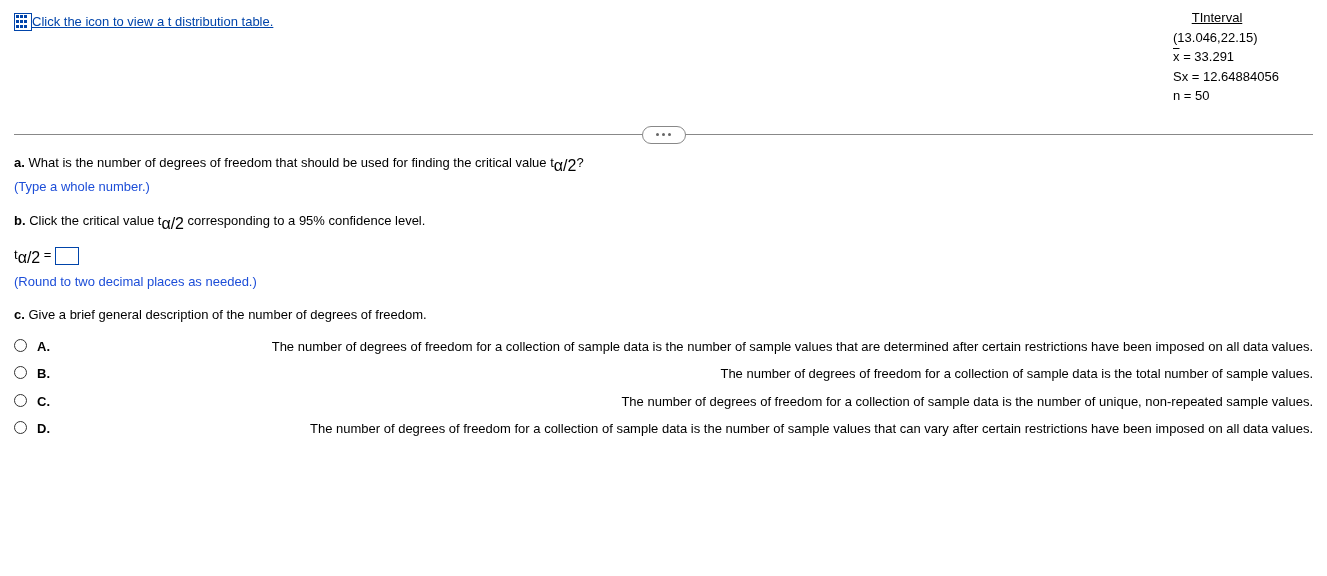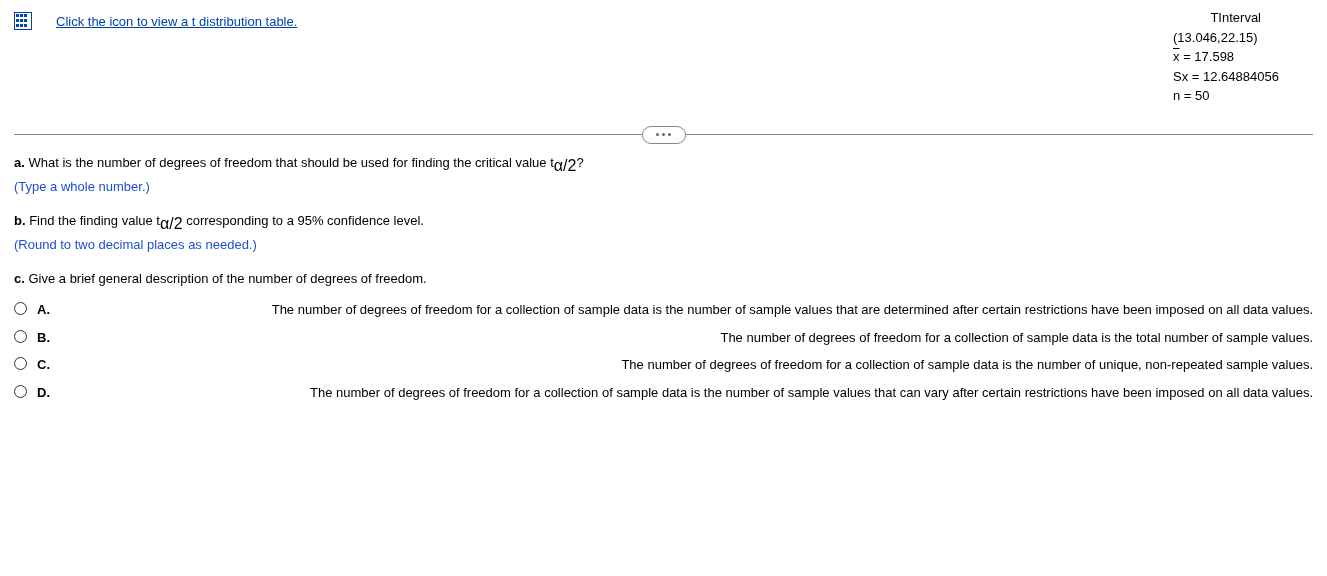--- a/index.html
+++ b/index.html
@@ -16,25 +16,25 @@
       justify-content: space-between;
       align-items: flex-start;
     }
     .left-col { flex: 1; }
     .right-box {
       font-size: 13px;
       text-align: left;
       min-width: 160px;
       padding-left: 20px;
     }
-    .right-box .title { text-align: right; padding-right: 52px;}
+    .right-box .title { text-align: center; padding-right: 52px; text-decoration: underline;}
     .link-row {
       display: flex;
-      align-items: flex-start;
-      gap: 24px;
+      align-items: center;
+      gap: 0;
       margin-top: 4px;
     }
     .link-text { color: #0044aa; text-decoration: underline; cursor: pointer; }
     .grid-icon {
       width: 18px; height: 18px;
       border: 1.5px solid #0044aa;
       display: inline-flex;
       flex-wrap: wrap;
       padding: 1px;
       gap: 1px;
@@ -118,41 +118,45 @@
           <span></span>
           <span></span>
           <span></span>
       </span>
       <span class="link-text">Click the icon to view a t distribution table.</span>
     </div>
   </div>
   <div class="right-box">
     <div class="title">TInterval</div>
     <div>(13.046,22.15)</div>
-    <div><span class="xbar">x</span> <span>= 17.598</span></div>
+    <div><span class="xbar">x</span> <span>= 33.291</span></div>
     <div>Sx = 12.64884056</div>
     <div>n = 50</div>
   </div>
 </div>
 
 <div class="divider">
   <div class="divider-pill">
       <i></i>
       <i></i>
       <i></i>
     </div>
 </div>
 
 <div class="question">
   <span class="q-label">a.</span><span> What is the number of degrees of freedom that should be used for finding the critical value t</span><span class="sub">α/2</span><span>?</span>
   <div class="muted">(Type a whole number.)</div>
 </div>
 
 <div class="question">
-  <span class="q-label">b.</span><span> Find the finding value t</span><span class="sub">α/2</span><span> corresponding to a 95% confidence level.</span>
+  <span class="q-label">b.</span><span> Click the critical value t</span><span class="sub">α/2</span><span> corresponding to a 95% confidence level.</span>
+  <div class="eq-line">
+    <span>t</span><span class="sub">α/2</span><span> =</span>
+    <span class="input-box"></span>
+  </div>
   <div class="muted">(Round to two decimal places as needed.)</div>
 </div>
 
 <div class="question">
   <span class="q-label">c.</span><span> Give a brief general description of the number of degrees of freedom.</span>
   <div class="opts">
     <div class="opt-row">
       <span class="radio"></span>
       <span class="opt-letter">A.</span>
       <span class="opt-text">The number of degrees of freedom for a collection of sample data is the number of sample values that are determined after certain restrictions have been imposed on all data values.</span>

